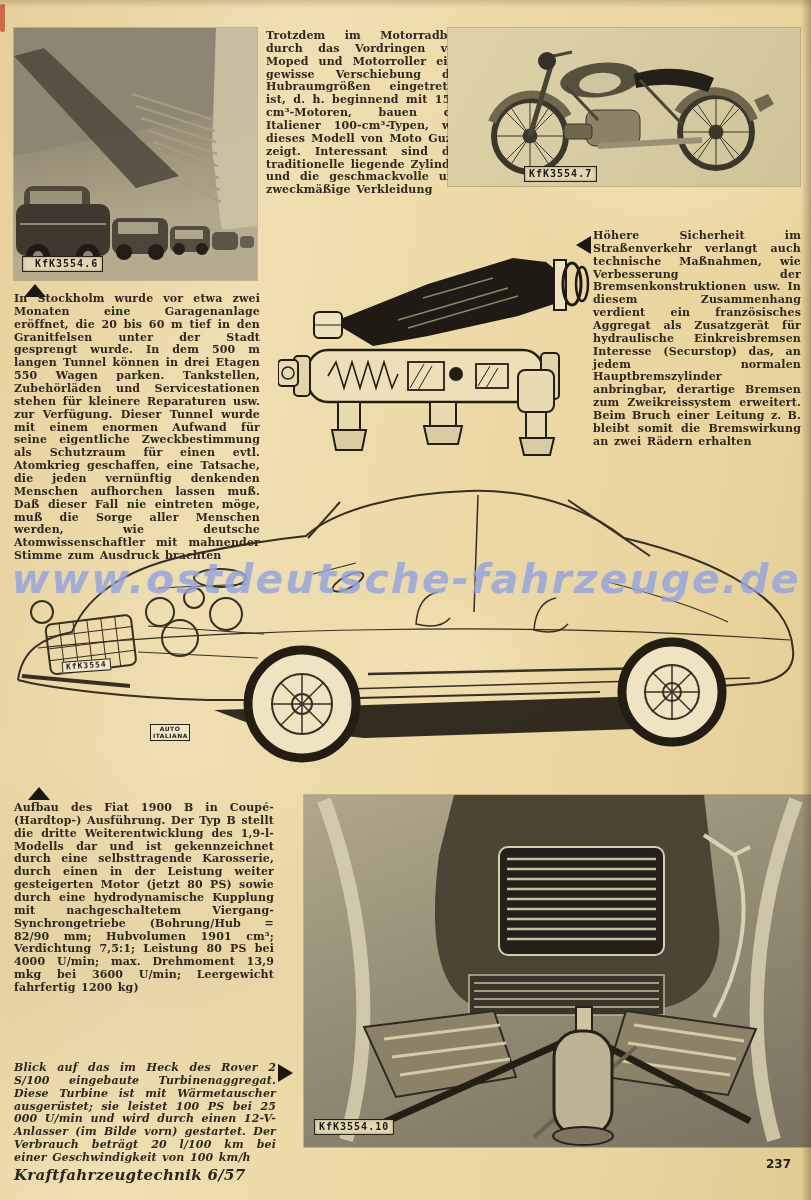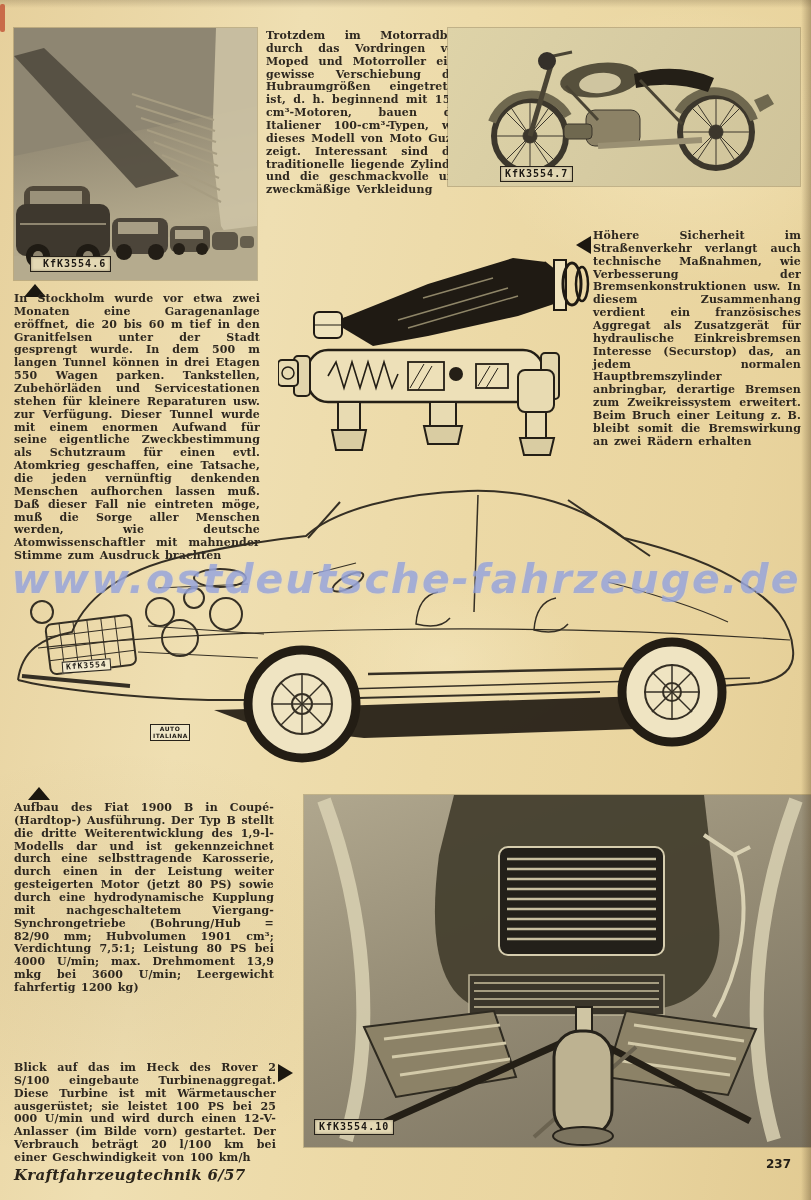--- a/index.html
+++ b/index.html
@@ -104,21 +104,21 @@
       </g>
       <g>
         <rect x="156" y="198" width="40" height="26" rx="6" fill="#554e40"></rect>
         <rect x="161" y="202" width="28" height="9" fill="#b0a68b"></rect>
         <circle cx="165" cy="221" r="6" fill="#241f17"></circle>
           <circle cx="188" cy="221" r="6" fill="#241f17"></circle>
       </g>
       <rect x="198" y="204" width="26" height="18" rx="5" fill="#5d5647"></rect>
       <rect x="226" y="208" width="14" height="12" rx="4" fill="#665f4e"></rect>
     </svg>
-    <span class="chip" style="left:16px;bottom:8px;padding-left:12px;">KfK3554.6</span>
+    <span class="chip" style="left:8px;bottom:8px;padding-left:12px;">KfK3554.6</span>
   </div>
   <div class="tri tri-up" style="left:24px;top:284px;"></div>
 
   <div class="copy" style="left:266px;top:30px;width:197px;">Trotzdem im Motorradbau durch das Vordringen von Moped und Motorroller eine gewisse Verschiebung der Hubraumgrößen eingetreten ist, d. h. beginnend mit 150-cm³-Motoren, bauen die Italiener 100-cm³-Typen, wie dieses Modell von Moto Guzzi zeigt. Interessant sind der traditionelle liegende Zylinder und die geschmackvolle und zweckmäßige Verkleidung</div>
   <div class="tri tri-right" style="left:466px;top:32px;"></div>
 
   <div class="photo" style="left:448px;top:28px;width:352px;height:158px;background:linear-gradient(120deg,#ded3a8 0%,#d6cba2 50%,#cfc399 100%);">
     <svg viewBox="0 0 352 158">
       <g stroke="#3c372c" stroke-width="1" fill="none">
         <g>
@@ -150,21 +150,21 @@
       <ellipse cx="152" cy="52" rx="40" ry="17" fill="#56503c" transform="rotate(-6 152 52)"></ellipse>
       <ellipse cx="152" cy="55" rx="21" ry="10" fill="#cfc5a0" transform="rotate(-6 152 55)"></ellipse>
       <path d="M186,46 q42,-12 80,4 l-6,14 q-36,-12 -72,-4 z" fill="#241f17"></path>
       <rect x="138" y="82" width="54" height="36" rx="9" fill="#8c8266" stroke="#3c372c"></rect>
       <rect x="116" y="96" width="28" height="15" rx="4" fill="#6f684f" stroke="#3c372c"></rect>
       <line x1="118" y1="58" x2="150" y2="92" stroke="#4a4434" stroke-width="3"></line>
       <line x1="192" y1="52" x2="234" y2="96" stroke="#4a4434" stroke-width="3"></line>
       <line x1="150" y1="118" x2="254" y2="112" stroke="#9a9073" stroke-width="6"></line>
       <path d="M306,72 l14,-6 6,10 -14,8 z" fill="#6f684f"></path>
     </svg>
-    <span class="chip" style="left:52px;bottom:4px;">KfK3554.7</span>
+    <span class="chip" style="left:76px;bottom:4px;">KfK3554.7</span>
   </div>
 
   <div class="figure" style="left:278px;top:222px;width:315px;height:245px;">
     <svg viewBox="0 0 315 245">
       <line x1="60" y1="98" x2="268" y2="40" stroke="#3a342a" stroke-width="1.2"></line>
       <polygon points="55,100 150,62 235,36 268,40 278,48 282,80 240,94 150,114 95,124" fill="#1f1a13"></polygon>
       <g stroke="#8f8668" stroke-width="1.5">
         <line x1="120" y1="98" x2="230" y2="66"></line>
           <line x1="130" y1="106" x2="240" y2="74"></line>
         <line x1="145" y1="76" x2="215" y2="56"></line>
@@ -267,21 +267,21 @@
       </g>
     </svg>
     <span class="plate-chip" style="left:54px;top:198px;">KfK3554</span>
     <span class="credit-chip" style="left:142px;top:262px;width:34px;">AUTO ITALIANA</span>
   </div>
   <div class="watermark">www.ostdeutsche-fahrzeuge.de</div>
 
   <div class="tri tri-up" style="left:28px;top:787px;"></div>
   <div class="copy" style="left:14px;top:802px;width:260px;">Aufbau des Fiat 1900 B in Coupé- (Hardtop-) Ausführung. Der Typ B stellt die dritte Weiterentwicklung des 1,9-l-Modells dar und ist gekennzeichnet durch eine selbsttragende Karosserie, durch einen in der Leistung weiter gesteigerten Motor (jetzt 80 PS) sowie durch eine hydrodynamische Kupplung mit nachgeschaltetem Viergang-Synchrongetriebe (Bohrung/Hub = 82/90 mm; Hubvolumen 1901 cm³; Verdichtung 7,5:1; Leistung 80 PS bei 4000 U/min; max. Drehmoment 13,9 mkg bei 3600 U/min; Leergewicht fahrfertig 1200 kg)</div>
 
-  <div class="copy" style="left:14px;top:1062px;width:262px;">Blick auf das im Heck des Rover 2 S/100 eingebaute Turbinenaggregat. Diese Turbine ist mit Wärmetauscher ausgerüstet; sie leistet 100 PS bei 25 000 U/min und wird durch einen 12-V-Anlasser (im Bilde vorn) gestartet. Der Verbrauch beträgt 20 l/100 km bei einer Geschwindigkeit von 100 km/h</div>
+  <div class="copy" style="left:14px;top:1062px;width:262px;font-style:italic;">Blick auf das im Heck des Rover 2 S/100 eingebaute Turbinenaggregat. Diese Turbine ist mit Wärmetauscher ausgerüstet; sie leistet 100 PS bei 25 000 U/min und wird durch einen 12-V-Anlasser (im Bilde vorn) gestartet. Der Verbrauch beträgt 20 l/100 km bei einer Geschwindigkeit von 100 km/h</div>
   <div class="tri tri-right" style="left:278px;top:1064px;"></div>
 
   <div class="photo" style="left:304px;top:795px;width:512px;height:352px;background:linear-gradient(160deg,#b0a78e 0%,#968d76 45%,#7a7260 100%);">
     <svg viewBox="0 0 512 352">
       <path d="M20,5 C62,120 72,240 42,345" stroke="#d9d1b3" stroke-width="14" fill="none" opacity="0.85"></path>
       <path d="M492,5 C450,120 440,240 470,345" stroke="#d9d1b3" stroke-width="14" fill="none" opacity="0.85"></path>
       <path d="M150,0 L400,0 L415,130 C420,192 380,216 330,216 L190,216 C140,212 122,160 135,60 Z" fill="#46402f" opacity="0.95"></path>
       <rect x="195" y="52" width="165" height="108" rx="9" fill="#23201a" stroke="#d6cdae" stroke-width="2"></rect>
       <g stroke="#c8bf9f" stroke-width="2.5">
         <line x1="203" y1="64" x2="352" y2="64"></line>

